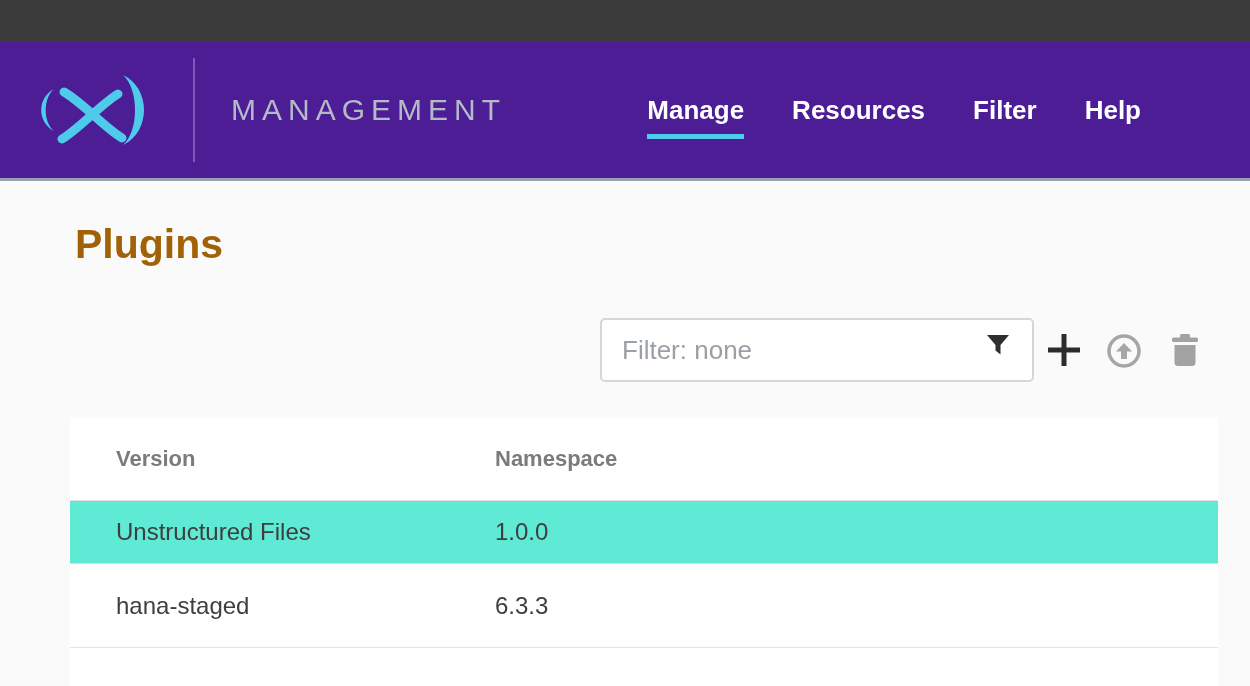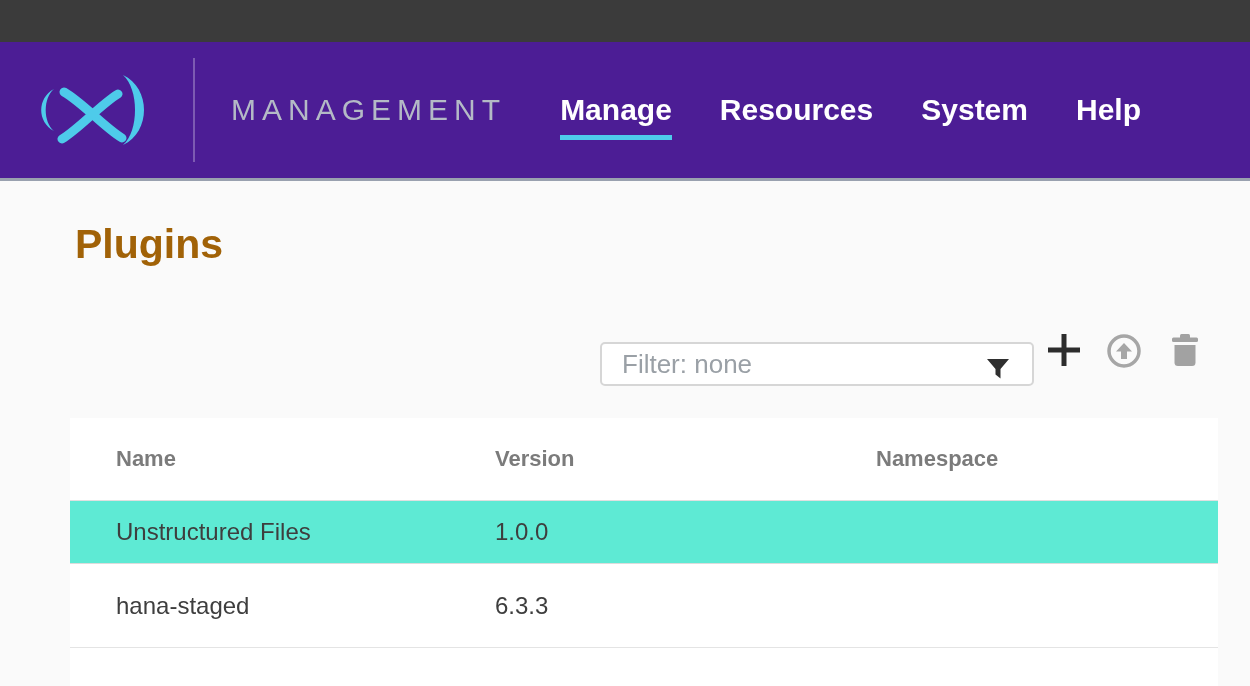--- a/index.html
+++ b/index.html
@@ -28,37 +28,37 @@
     margin-left:43px; flex:0 0 auto;
   }
   .brand {
     margin-left:36px;
     font-size:30px; letter-spacing:6px; font-weight:400;
     color:#b4bac6;
     flex:0 0 auto;
   }
   .nav { margin-left:auto; margin-right:109px; display:flex; gap:48px; align-items:center; }
   .nav-item {
-    color:#ffffff; font-size:30px; font-weight:bold;
+    color:#ffffff; font-size:26px; font-weight:bold;
     padding:13px 0 8px 0;
     border-bottom:5px solid transparent;
     cursor:pointer; text-decoration:none;
   }
   .nav-item.active { border-bottom-color:#4ecbea; }
 
   
   .page-title {
     position:absolute; left:75px; top:221px;
     font-size:41px; line-height:46px; font-weight:bold; color:#a16207;
   }
 
   
   .filter-box {
-    position:absolute; left:600px; top:318px; width:434px; height:44px;
-    background:#ffffff; border:2px solid #d6d6d6; border-radius:5px;margin-top:24px;
+    position:absolute; left:600px; top:318px; width:434px; height:64px;
+    background:#ffffff; border:2px solid #d6d6d6; border-radius:5px;
   }
   .filter-input {
     position:absolute; left:0; top:0; width:100%; height:100%;
     border:none; outline:none; background:transparent;
     padding:0 60px 0 20px;
     font-family:"Liberation Sans", sans-serif;
     font-size:26px; color:#444;
   }
   .filter-input::placeholder { color:#9aa0a6; opacity:1; }
   .funnel { position:absolute; right:22px; top:14px; width:24px; height:27px; cursor:pointer; }
@@ -109,21 +109,21 @@
       <path d="M90 19 C72 30 52 53 34 64" stroke="#4ecbea" stroke-width="9" stroke-linecap="round" fill="none"></path>
     </svg>
 
     <div class="header-divider"></div>
 
     <div class="brand">MANAGEMENT</div>
 
     <nav class="nav">
       <a class="nav-item active">Manage</a>
       <a class="nav-item">Resources</a>
-      <a class="nav-item">System</a>
+      <a class="nav-item">Filter</a>
       <a class="nav-item">Help</a>
     </nav>
   </header>
 
   <h1 class="page-title">Plugins</h1>
 
   <div class="filter-box">
     <input class="filter-input" type="text" placeholder="Filter: none" style="">
     <svg class="funnel" viewBox="0 0 24 27" aria-hidden="true">
       <path d="M1 1 H23 L14.5 11 V20.5 L9.5 16.5 V11 Z" fill="#2f2f2f"></path>
@@ -146,21 +146,20 @@
   <button class="icon-btn btn-delete" title="">
     <svg viewBox="0 0 26 32" width="26" height="32" aria-hidden="true">
       <rect x="8" y="0" width="10" height="5" rx="1.5" fill="#a2a2a2"></rect>
       <rect x="0" y="3.5" width="26" height="4.5" rx="1.5" fill="#a2a2a2"></rect>
       <path d="M2.5 11 H23.5 V28.5 a3.5 3.5 0 0 1 -3.5 3.5 H6 a3.5 3.5 0 0 1 -3.5 -3.5 Z" fill="#a2a2a2"></path>
     </svg>
   </button>
 
   <section class="table-card">
     <div class="t-row t-head">
-      <div class="t-cell">Name</div>
       <div class="t-cell">Version</div>
       <div class="t-cell">Namespace</div>
     </div>
 
     <div class="t-row t-body-row selected">
       <div class="t-cell">Unstructured Files</div>
       <div class="t-cell">1.0.0</div>
       <div class="t-cell"></div>
     </div>
 

